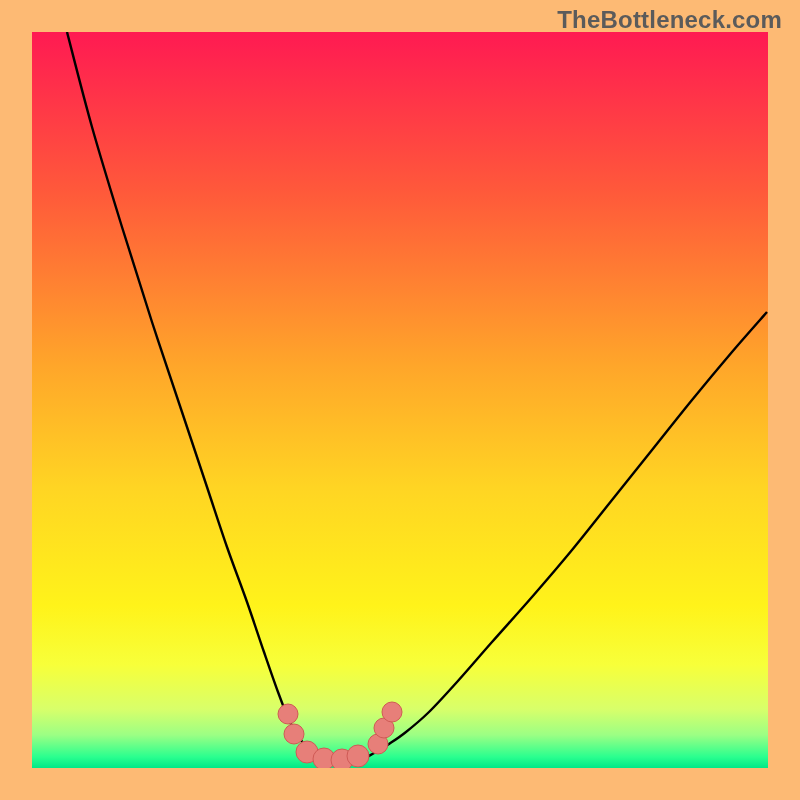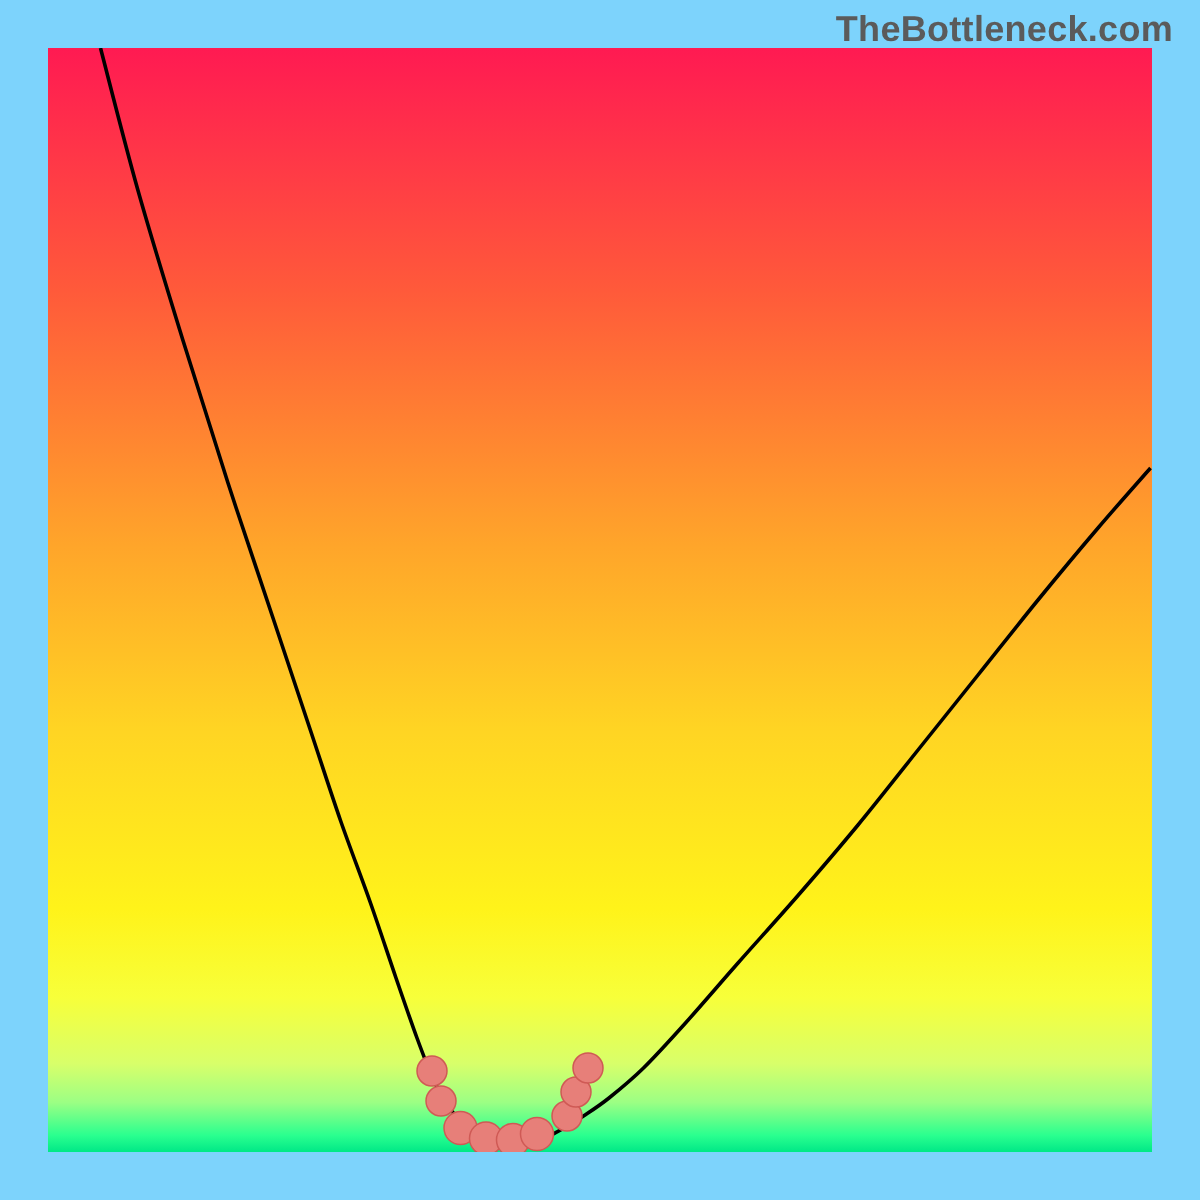--- a/index.html
+++ b/index.html
@@ -7,21 +7,21 @@
     padding: 0;
     width: 800px;
     height: 800px;
     background: #000;
     overflow: hidden;
     font-family: Arial, Helvetica, sans-serif;
   }
   .frame {
     position: absolute;
     inset: 0;
-    background: #7dd3fc;
+    background: #fdba74;
   }
   .plot-area {
     position: absolute;
     left: 32px;
     top: 32px;
     width: 736px;
     height: 736px;
     overflow: hidden;
   }
   .watermark {

